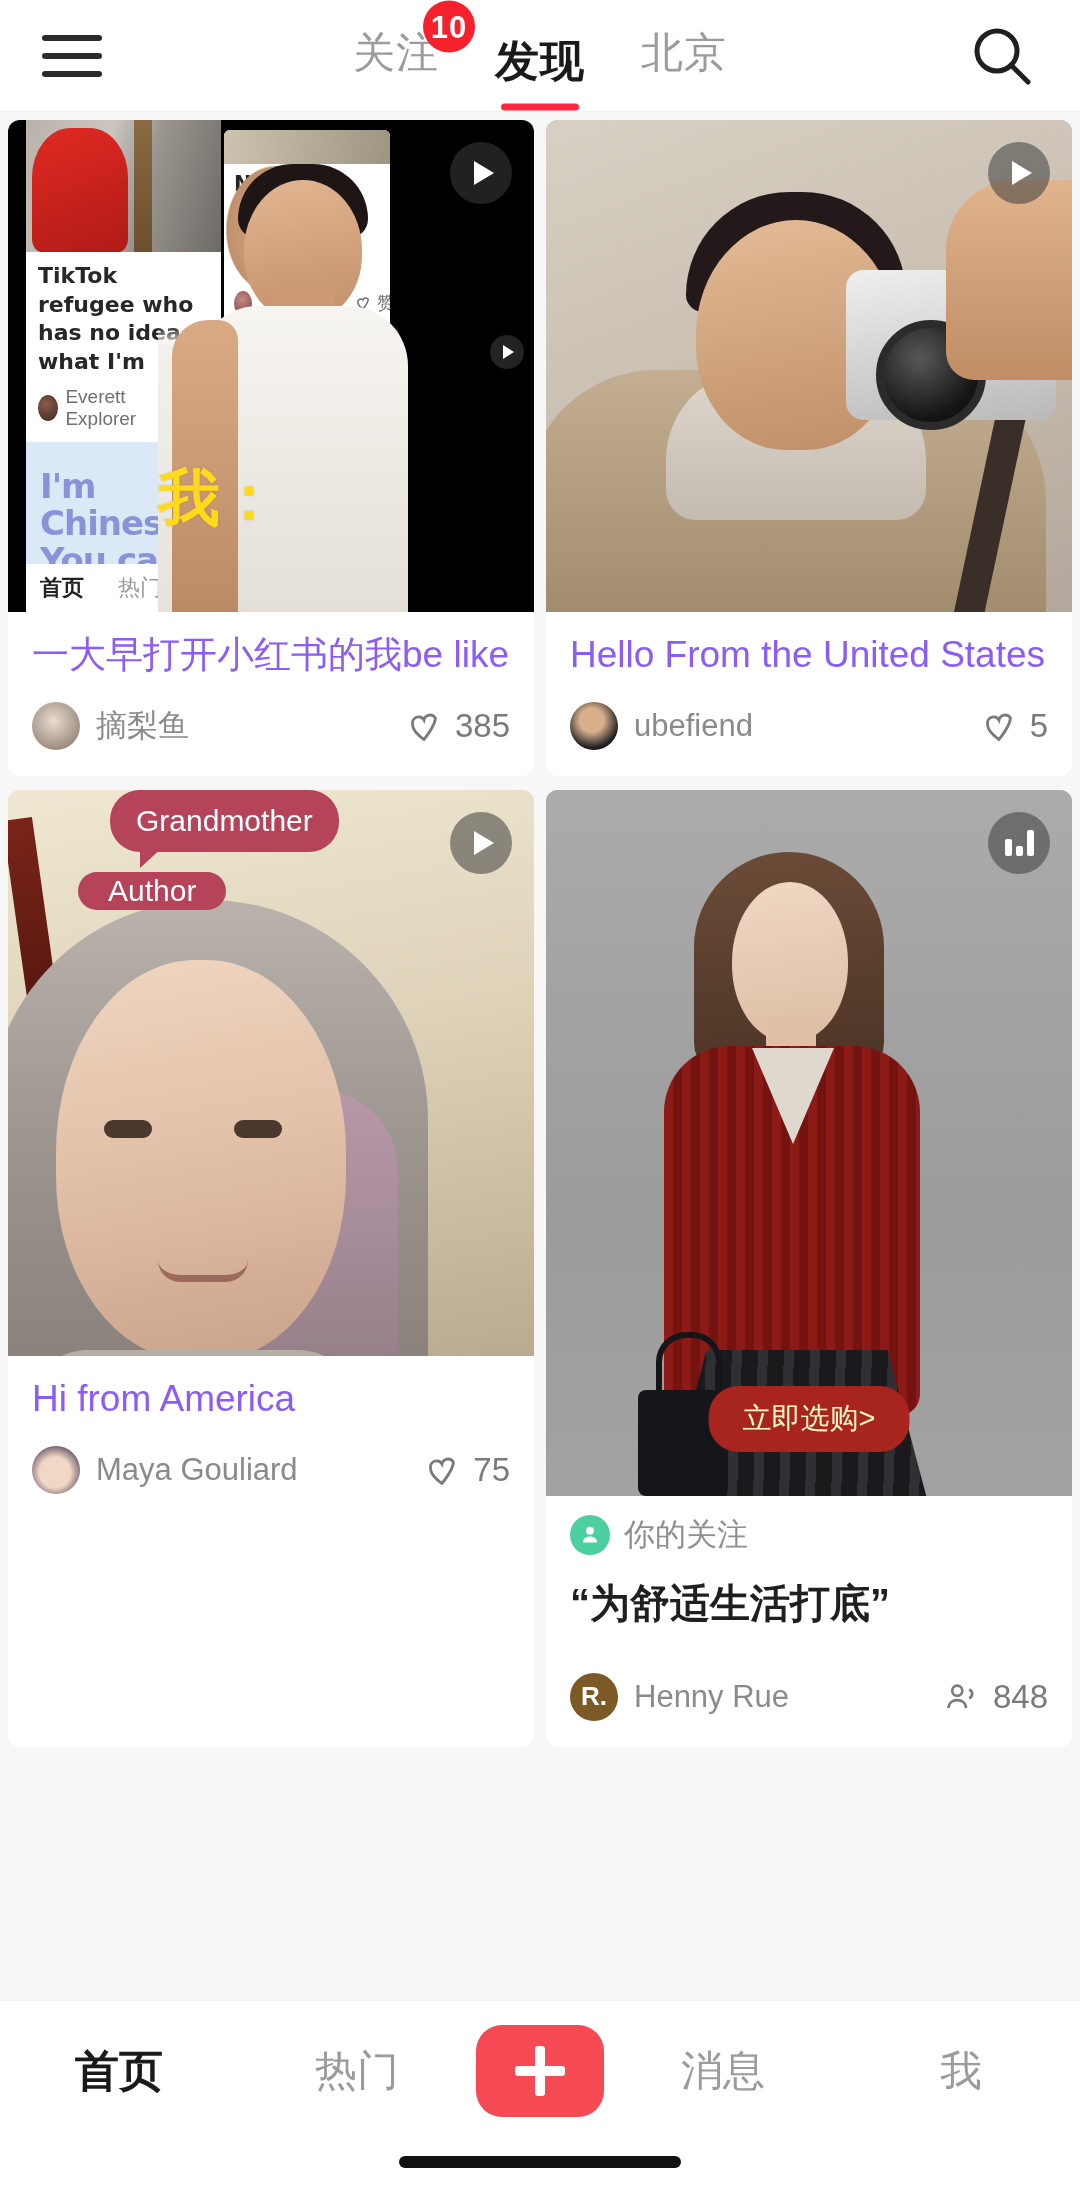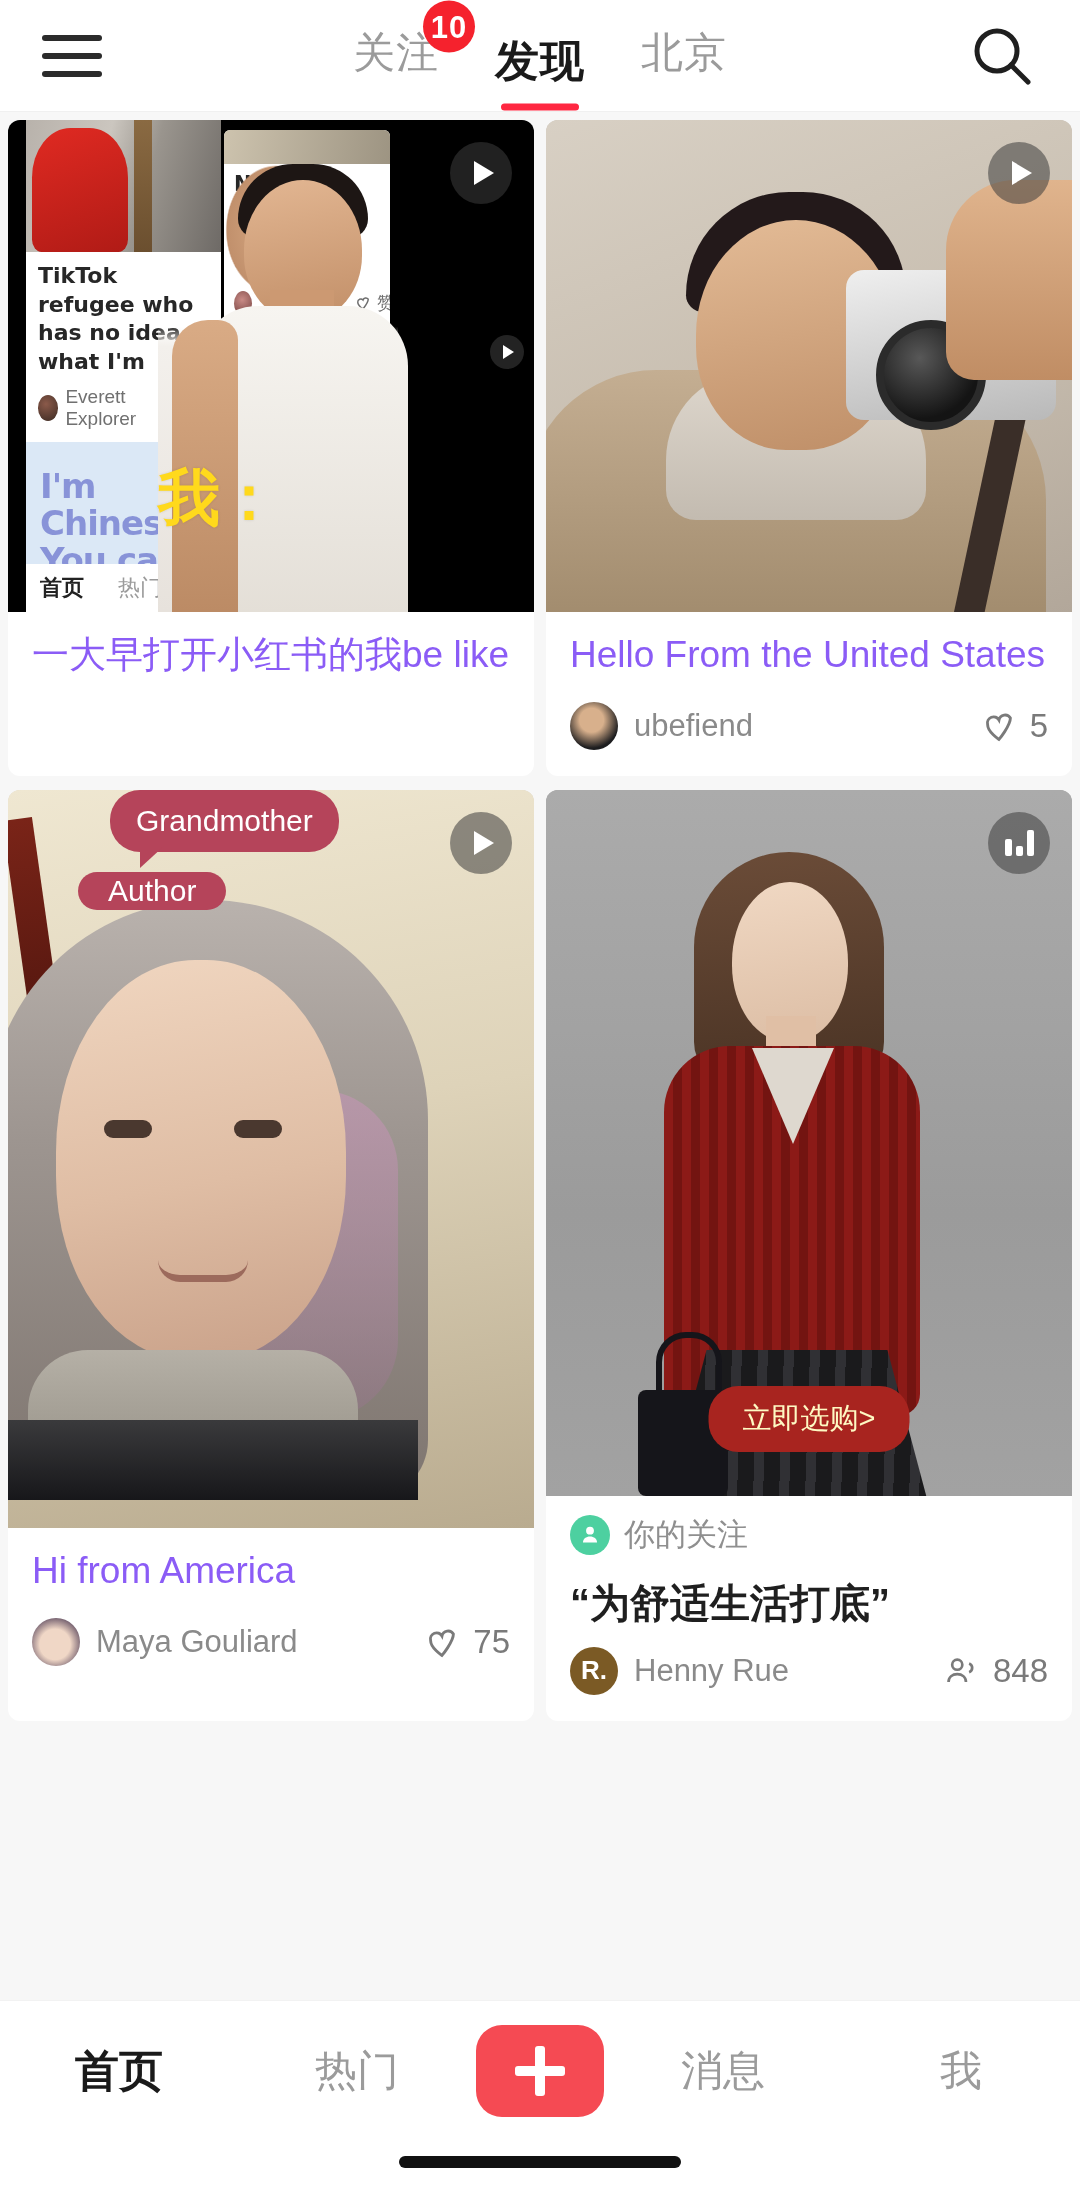--- a/index.html
+++ b/index.html
@@ -346,21 +346,21 @@
     background: linear-gradient(180deg,#e0b48d,#c08d64);
     border-radius: 70px 40px 28px 28px;
   }
   .m2 .strap {
     position:absolute; left:430px; top:280px; width:30px; height:220px;
     background:#3a2e28; transform: rotate(12deg);
   }
 
   
   .m3 {
-    width:100%; height:738px; position:relative; overflow:hidden;
+    width:100%; height:566px; position:relative; overflow:hidden;
     background: linear-gradient(160deg,#e8dfc9,#cdc2ab);
   }
   .m3 .roomwall { position:absolute; inset:0;
     background: linear-gradient(170deg,#efe7d1 0%,#ded3b9 45%,#b9ab8f 100%); }
   .m3 .frame {
     position:absolute; left:8px; top:28px; width:30px; height:200px;
     background: linear-gradient(#7a2418,#55170f); transform: rotate(-8deg);
   }
   .m3 .hair {
     position:absolute; left:-20px; top:110px; width:440px; height:600px;
@@ -471,21 +471,21 @@
     white-space: nowrap; z-index: 6; cursor: pointer;
   }
   .follow-row { display:flex; align-items:center; gap: 14px; margin-bottom: 20px; }
   .follow-icon {
     width: 40px; height: 40px; border-radius: 50%;
     background: #4dd0a0;
     display:flex; align-items:center; justify-content:center;
   }
   .follow-text { font-size: 31px; color: #8f8f8f; }
   .card4-title {
-    font-size: 40px; font-weight: bold; color: #1f1f1f; margin-bottom: 16px;
+    font-size: 40px; font-weight: bold; color: #1f1f1f; margin-bottom: 42px;
   }
   .avatar-r {
     width: 48px; height:48px; border-radius:50%;
     background: #7b5a25; color:#fff;
     display:flex; align-items:center; justify-content:center;
     font-size: 26px; font-weight: bold;
   }
 
   
   .bottom-nav {
@@ -624,20 +624,32 @@
         <div class="overlay-wo">我：</div>
       </div>
 
       <div class="media-badge">
         <div class="play-tri"></div>
       </div>
     </div>
 
     <div class="card-body">
       <div class="card-title">一大早打开小红书的我be like</div>
+      <div class="card-meta">
+        <div class="author">
+          <div class="avatar" style="background:radial-gradient(circle at 45% 40%,#e9dcd0,#7f6f61);"></div>
+          <span class="author-name">摘梨鱼</span>
+        </div>
+        <div class="likes">
+          <svg width="38" height="38" viewBox="0 0 24 24" aria-hidden="true">
+            <path d="M12 20.5s-7.2-4.7-7.2-9.5A3.9 3.9 0 0 1 12 8.2a3.9 3.9 0 0 1 7.2-1.2c0 4.8-7.2 13.5-7.2 13.5z" fill="none" stroke="#7a7a7a" stroke-width="1.8"></path>
+          </svg>
+          <span class="like-count">385</span>
+        </div>
+      </div>
     </div>
   </div>
 
   <div class="card">
     <div class="card-media">
       <div class="m2">
         <div class="wall"></div>
         <div class="jacket"></div>
         <div class="hoodie"></div>
         <div class="hair"></div>

